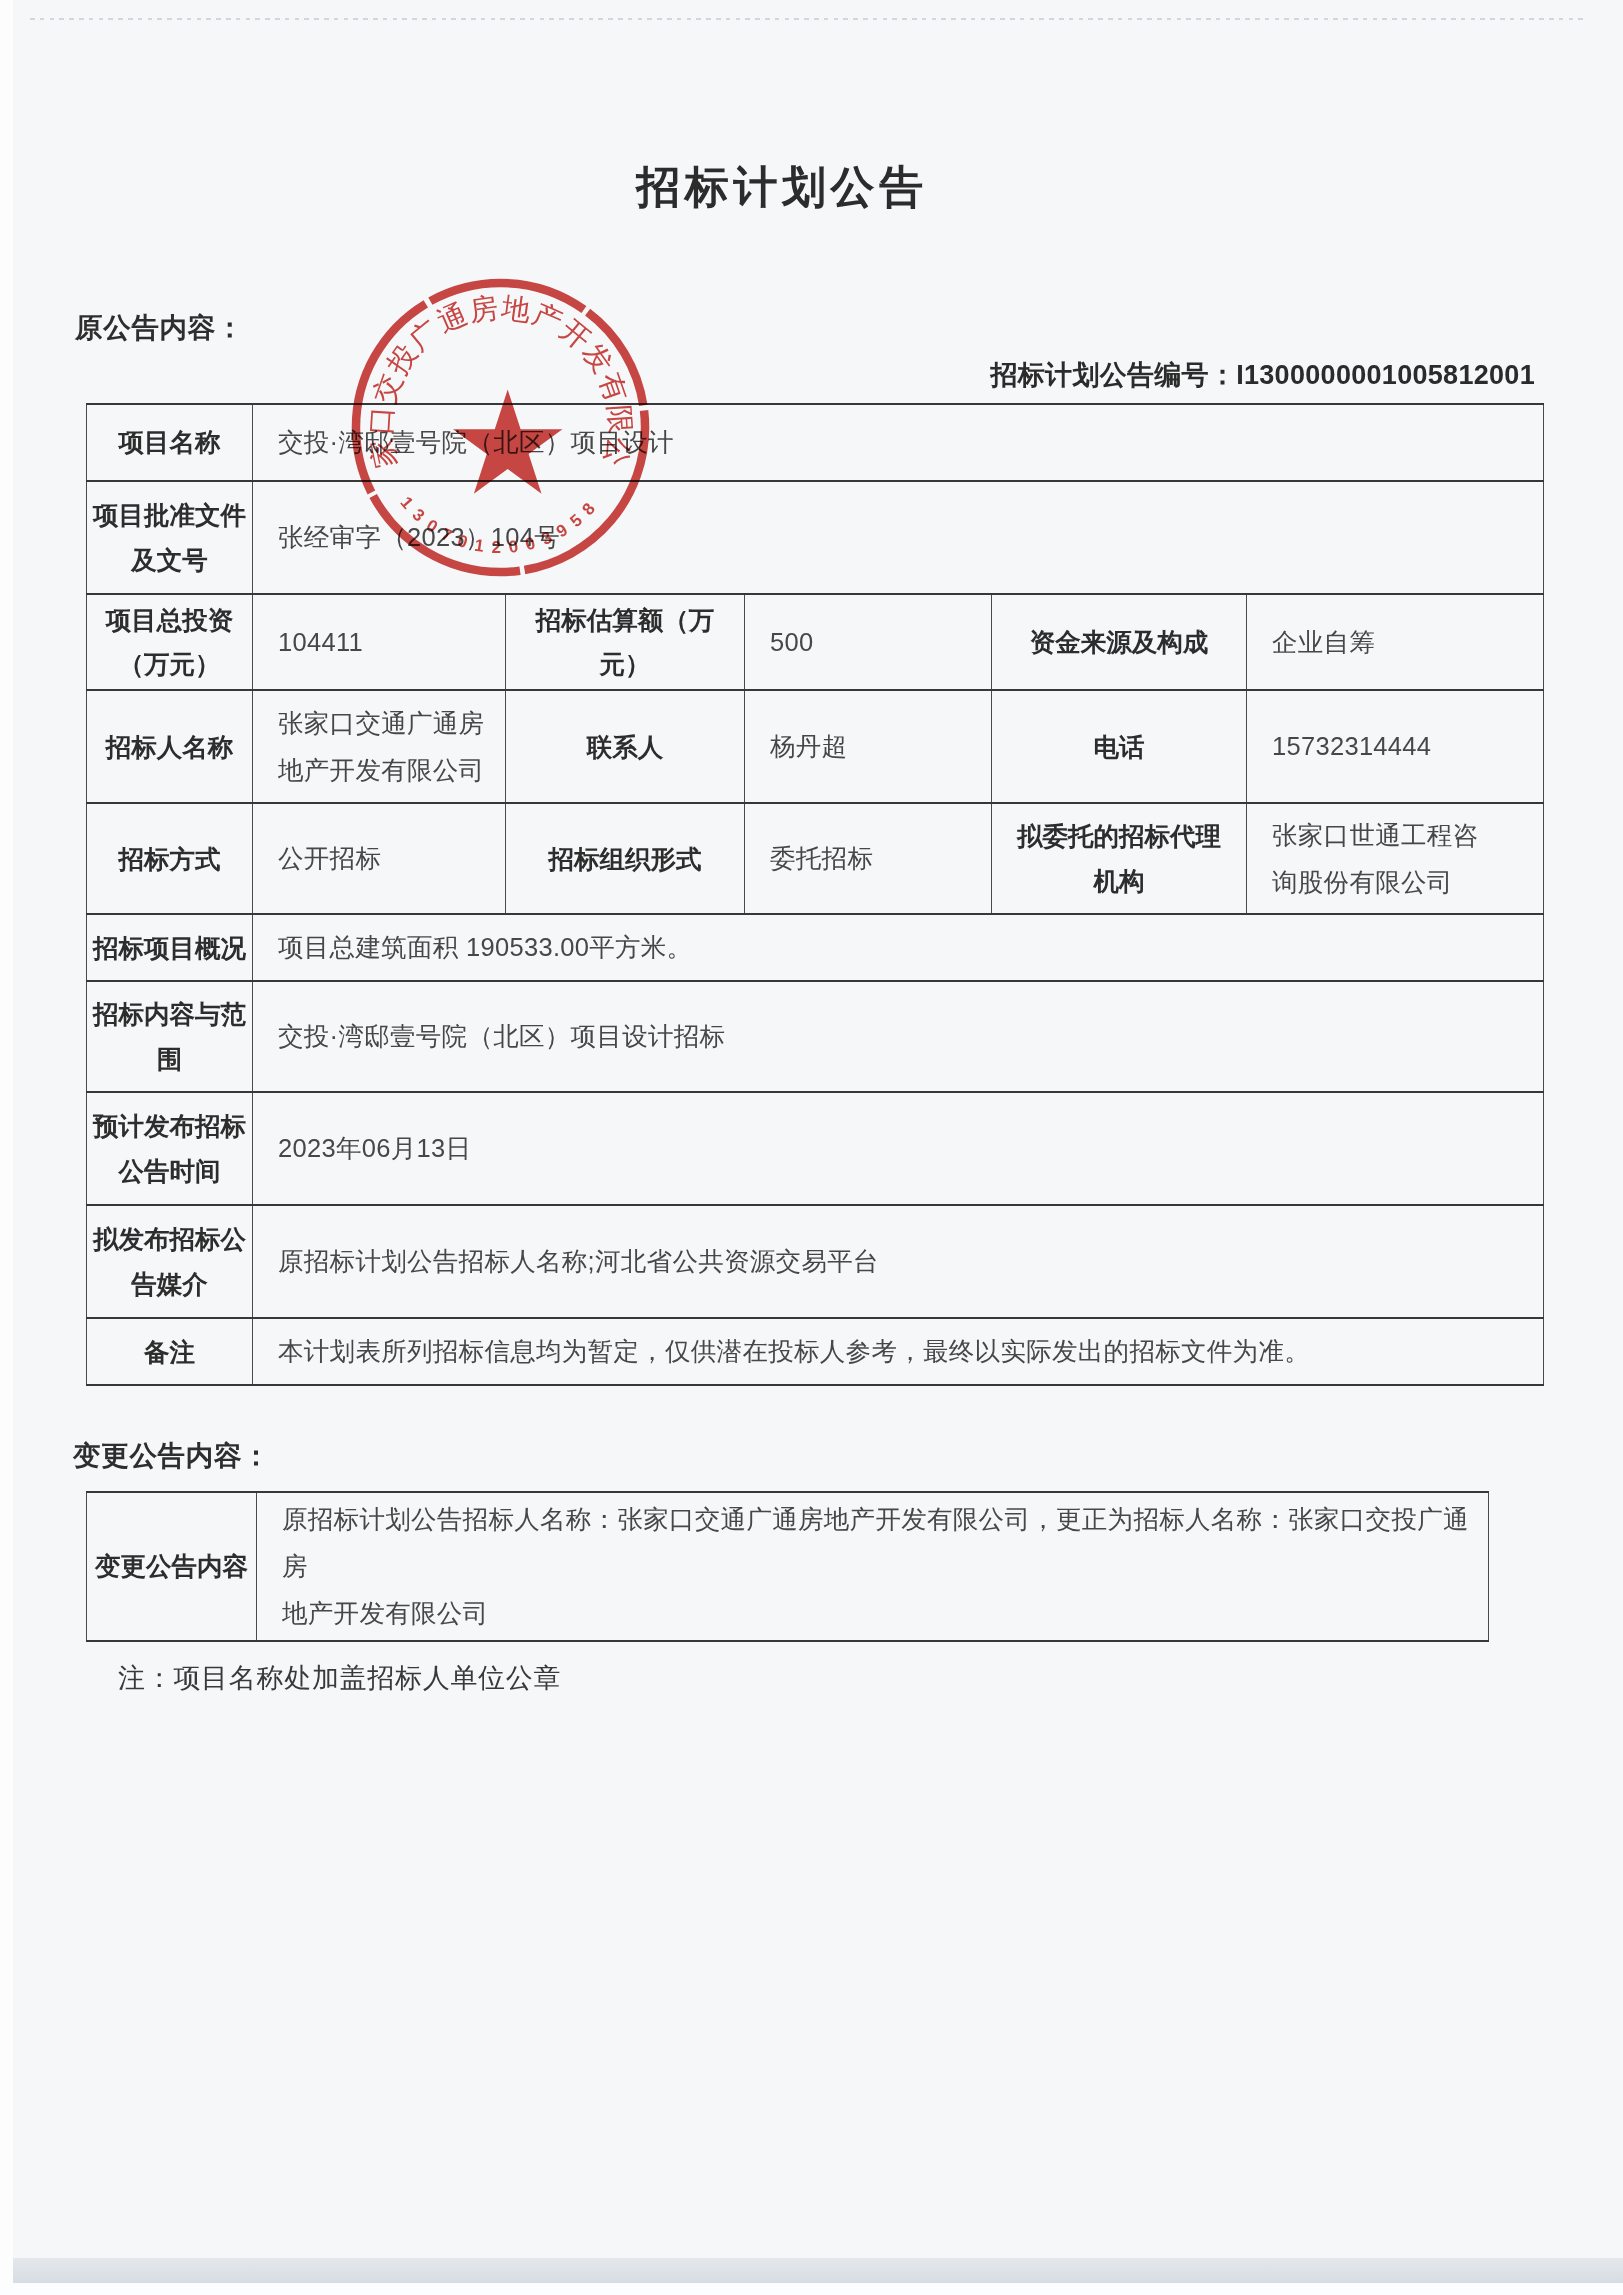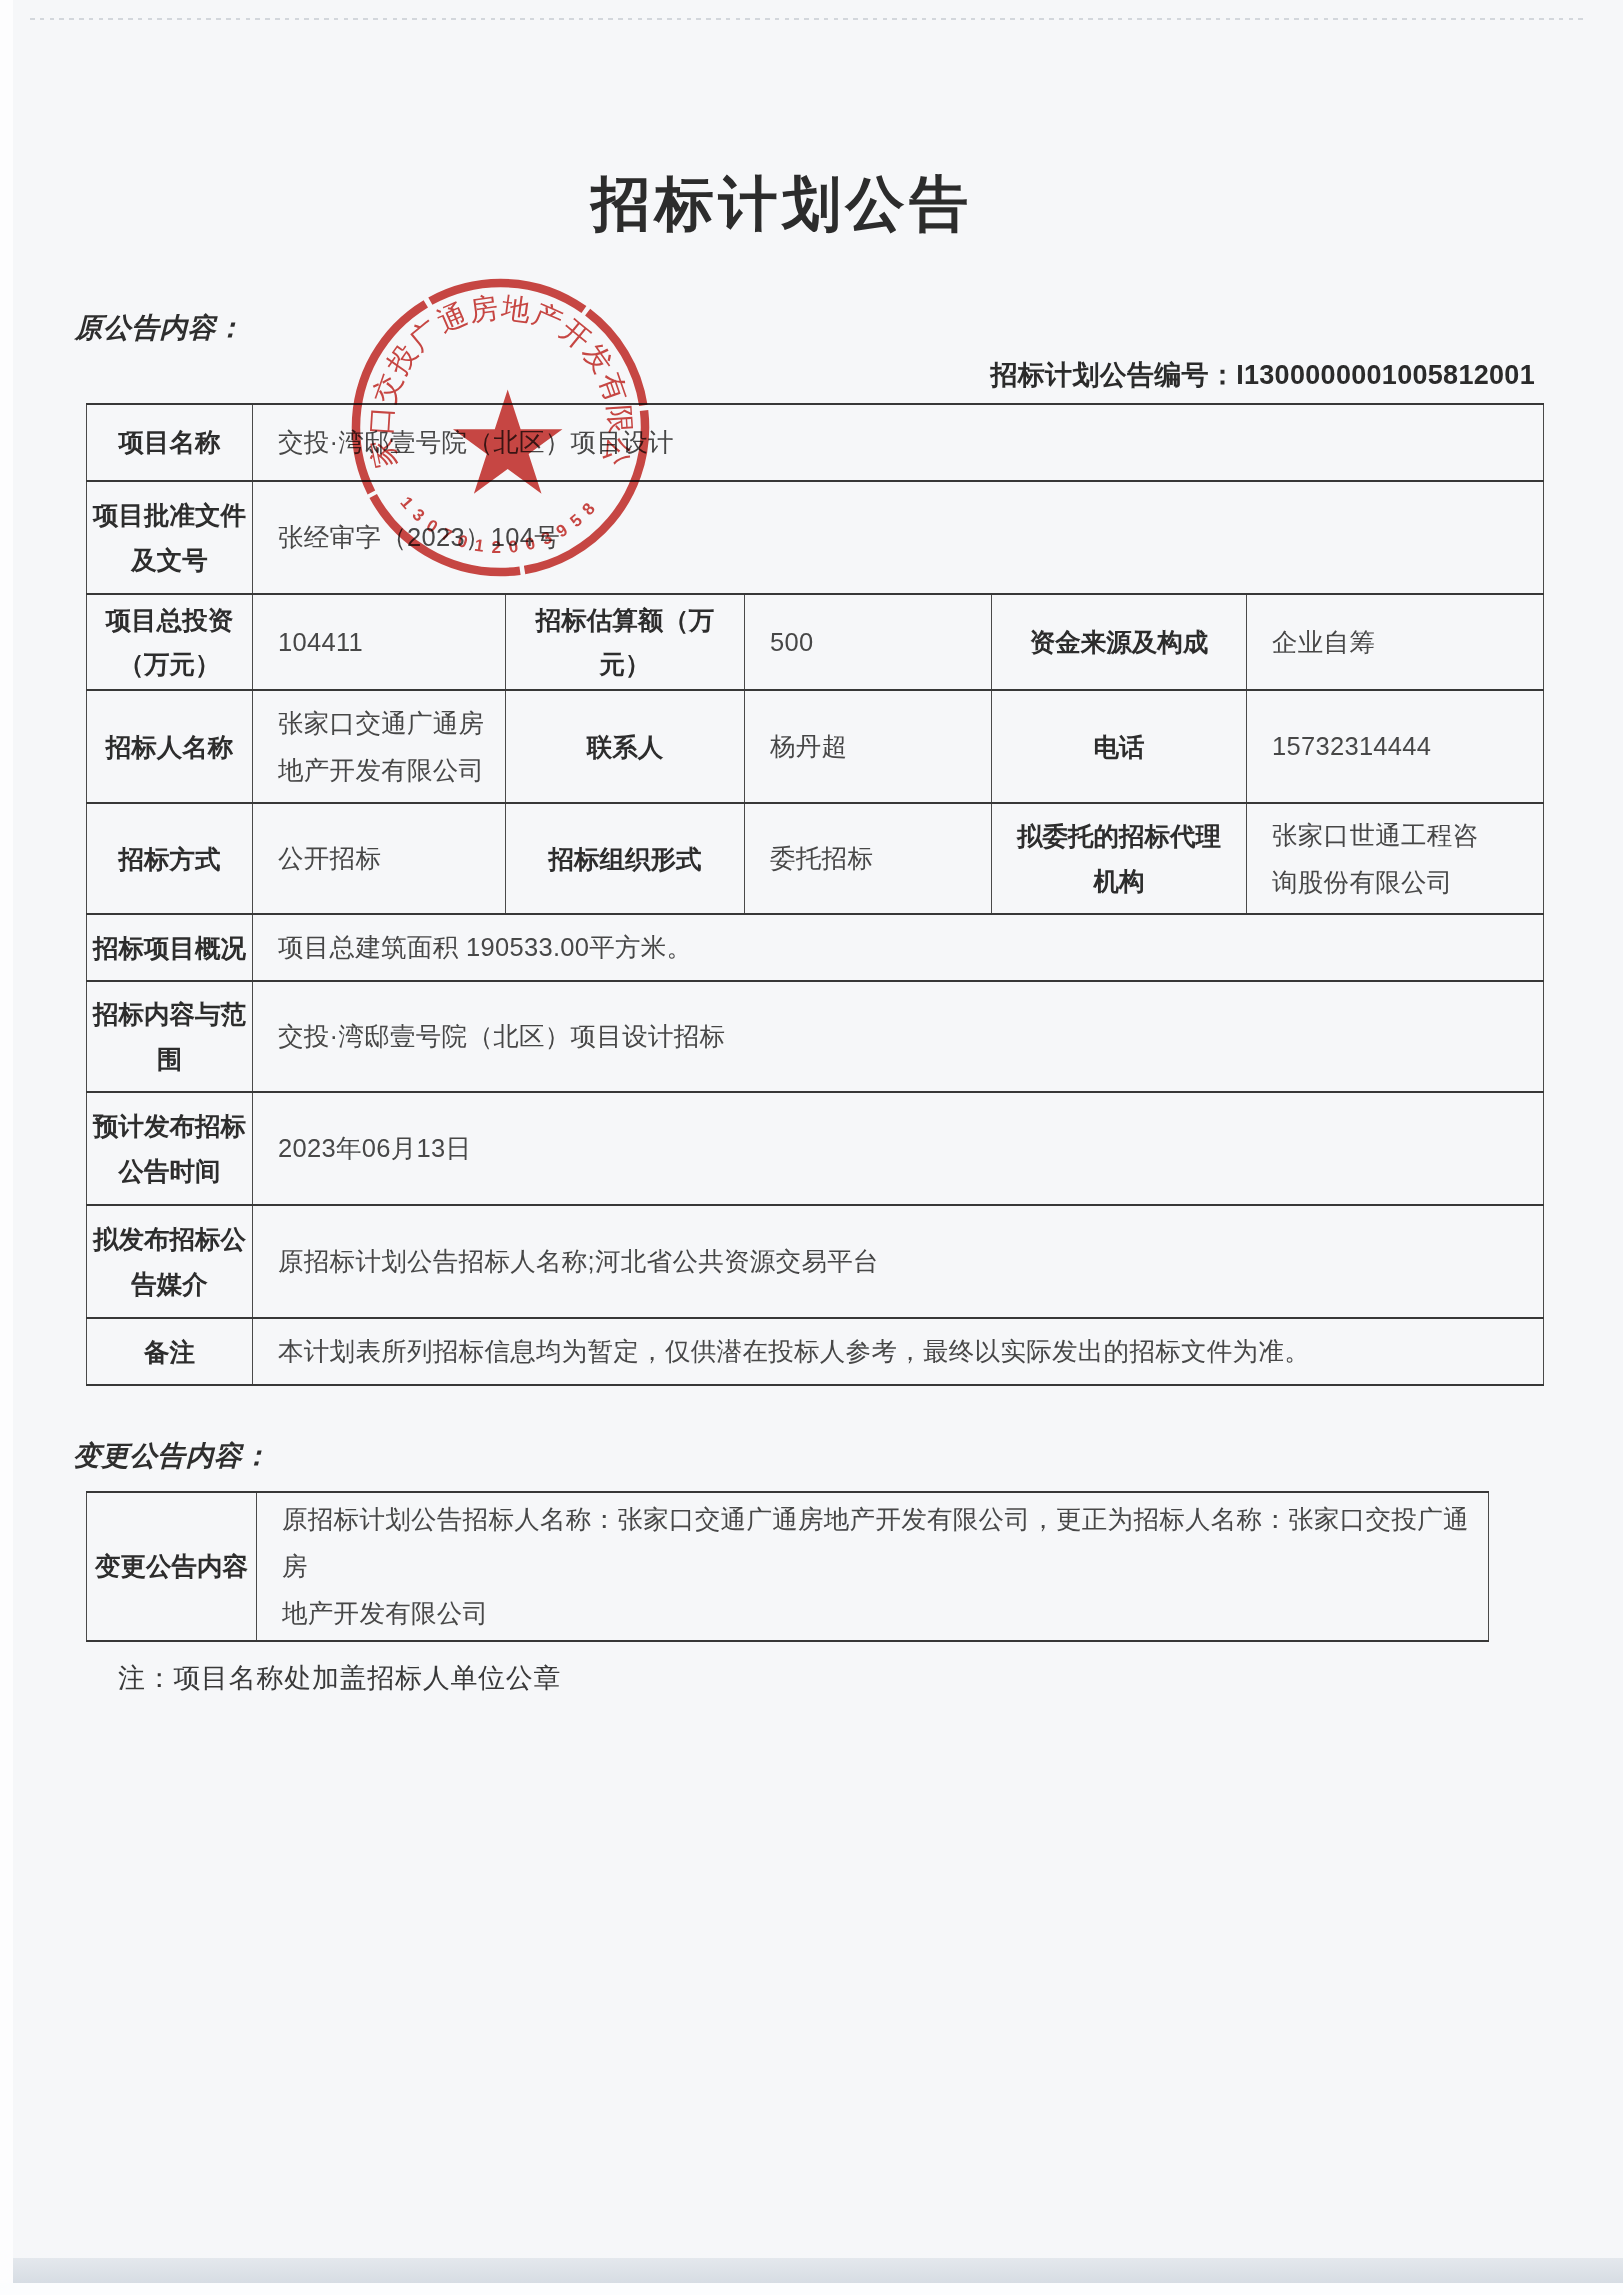--- a/index.html
+++ b/index.html
@@ -21,25 +21,25 @@
   }
   .left-strip{position:absolute;left:0;top:0;width:13px;height:2295px;background:#fdfdfe;}
   .bottom-band{
     position:absolute;left:13px;right:0;top:2258px;height:25.5px;
     background:linear-gradient(#e4e8ed,#d6dce3);
   }
   .bottom-white{position:absolute;left:0;right:0;top:2283px;height:12.4px;background:#fcfdfe;}
 
   .title{
     position:absolute;left:0;right:59px;top:157px;
-    text-align:center;font-size:59px;font-weight:600;color:#2c2c2c;
-    letter-spacing:4.6px;margin:8px;
+    text-align:center;font-size:44px;font-weight:600;color:#2c2c2c;
+    letter-spacing:4.6px;margin:1px;
   }
   .section-label{
-    position:absolute;font-size:27.5px;font-weight:700;color:#2e2e2e;letter-spacing:0.7px;font-style:italic;
+    position:absolute;font-size:27.5px;font-weight:700;color:#2e2e2e;letter-spacing:0.7px;
   }
   .s1{left:75px;top:310px;}
   .s2{left:73px;top:1438px;}
   .announcement-no{
     position:absolute;right:88px;top:357px;
     font-size:27px;font-weight:700;color:#2b2b2b;letter-spacing:0.3px;
   }
   .note{
     position:absolute;left:118px;top:1660px;
     font-size:27px;color:#393939;letter-spacing:0.7px;

